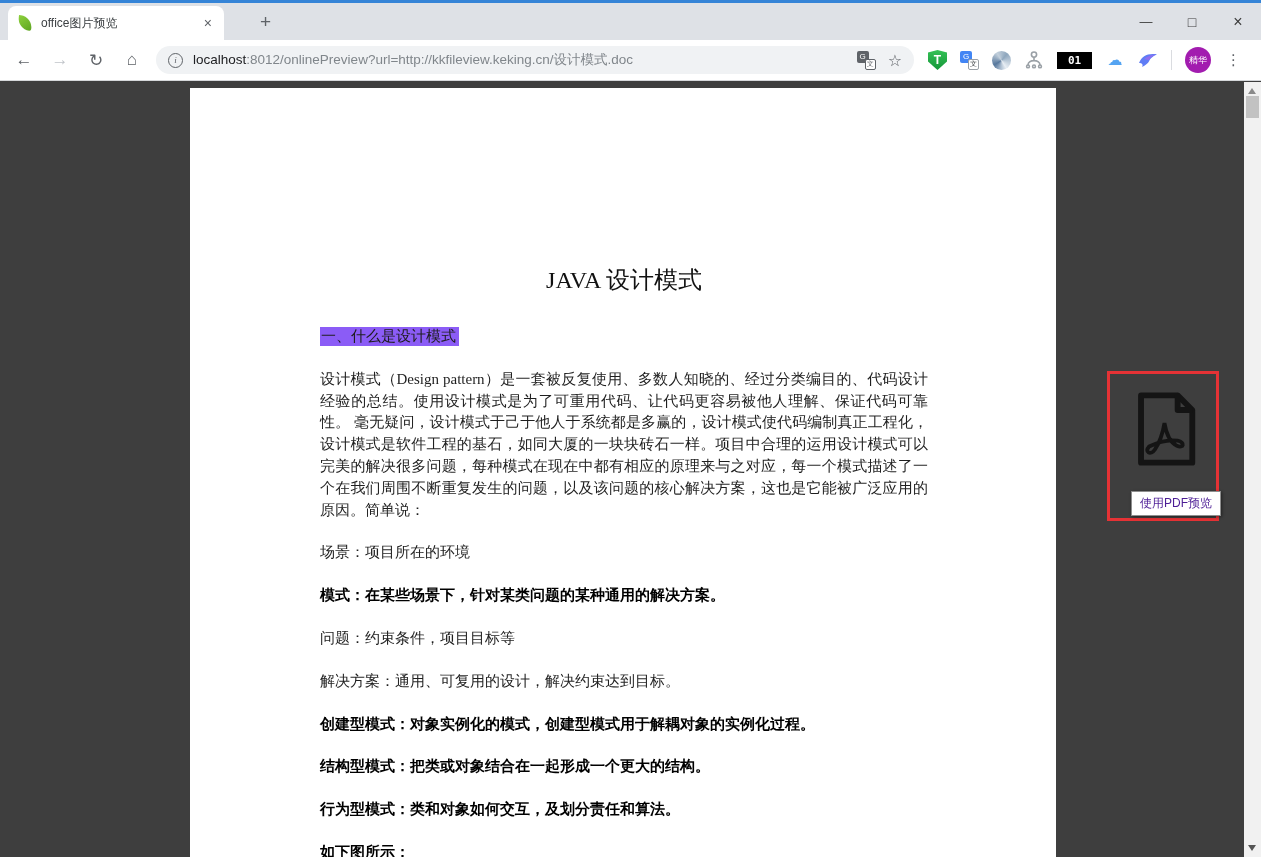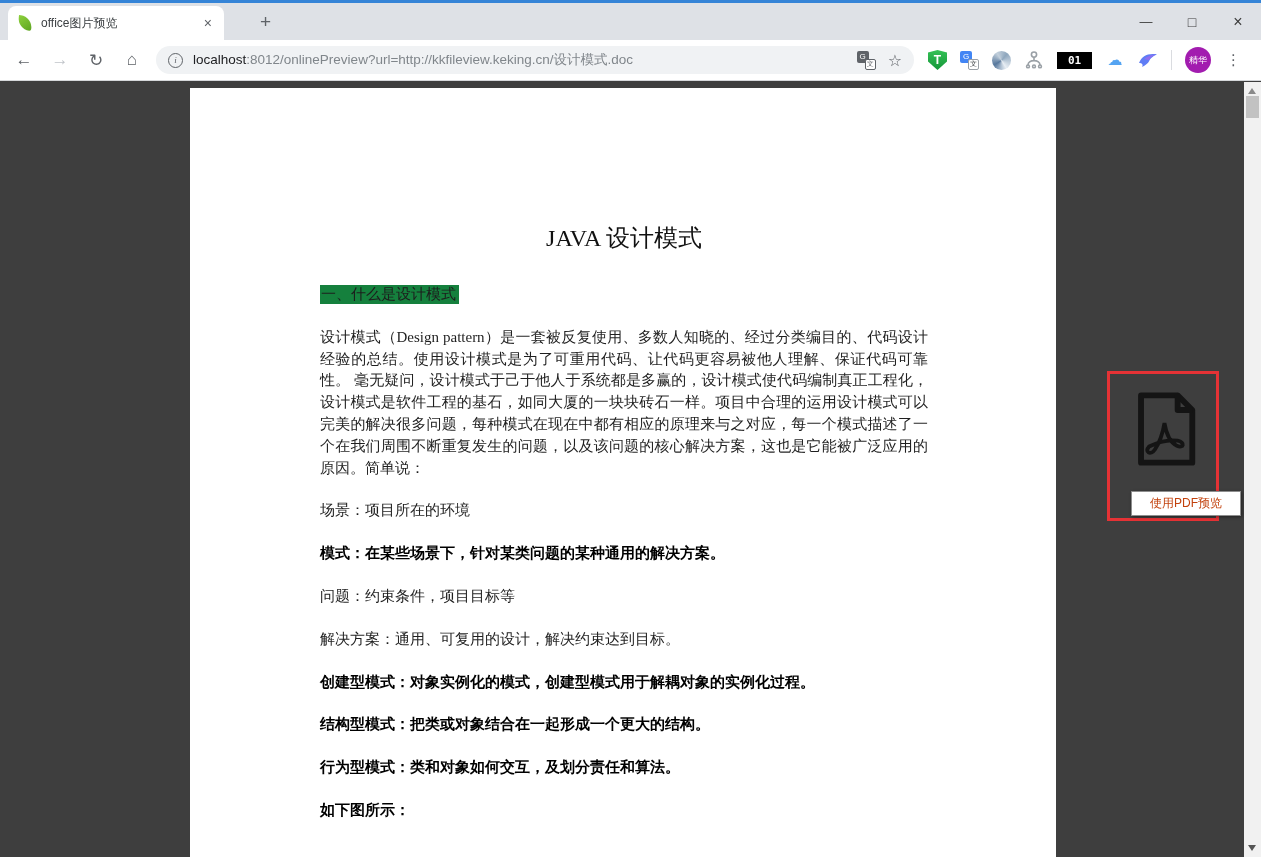--- a/index.html
+++ b/index.html
@@ -94,35 +94,35 @@
   .kebab { font-size:15px; color:#5f6368; padding:0 6px 0 2px; }
 
   
   .content { position:absolute; top:82px; left:0; right:17px; bottom:0; background:#3e3e3e; overflow:hidden; }
   .page {
     position:absolute; left:190px; top:6px; width:866px; bottom:0; background:#fff;
     padding:130px 128px 0 130px;
     font-family:"Liberation Serif","DejaVu Serif",serif;
   }
   .doc-title { text-align:center; font-size:24px; line-height:40px; color:#111;
-    font-weight:400; margin-bottom:26px; }
+    font-weight:400; margin-bottom:26px;margin-top:42px; }
   .block { font-size:15px; line-height:21.8px; color:#1f1f1f; margin:21px 0; text-align:justify; }
   .block.bold { font-weight:bold; color:#000; }
-  .hl { background:#15803d; color:#1d1d1d; padding:1px 3px 2px 1px; }
+  .hl { background:#8b5cf6; color:#1d1d1d; padding:1px 3px 2px 1px; }
 
   
   .pdf-overlay {
     position:absolute; left:1107px; top:371px; width:112px; height:150px;
     border:3px solid #e53235;
   }
   .pdf-icon { display:block; margin:14px auto 0; }
   .pdf-label {
     position:absolute; left:21px; top:117px;
     background:#fff; border:1px solid #8e8e8e; box-shadow:1px 1px 3px rgba(0,0,0,.45);
-    font-size:12px; color:#c2410c; padding:3px 18px; white-space:nowrap;
+    font-size:12px; color:#4c1d95; padding:3px 8px; white-space:nowrap;
     font-family:"Liberation Sans",sans-serif;
   }
 
   
   .scrollbar { position:absolute; top:82px; right:0; bottom:0; width:17px; background:#f1f1f1; }
   .sb-arrow-up, .sb-arrow-down {
     position:absolute; left:4px; width:0; height:0;
     border-left:4.5px solid transparent; border-right:4.5px solid transparent;
   }
   .sb-arrow-up { top:6px; border-bottom:6px solid #8a8a8a; }

